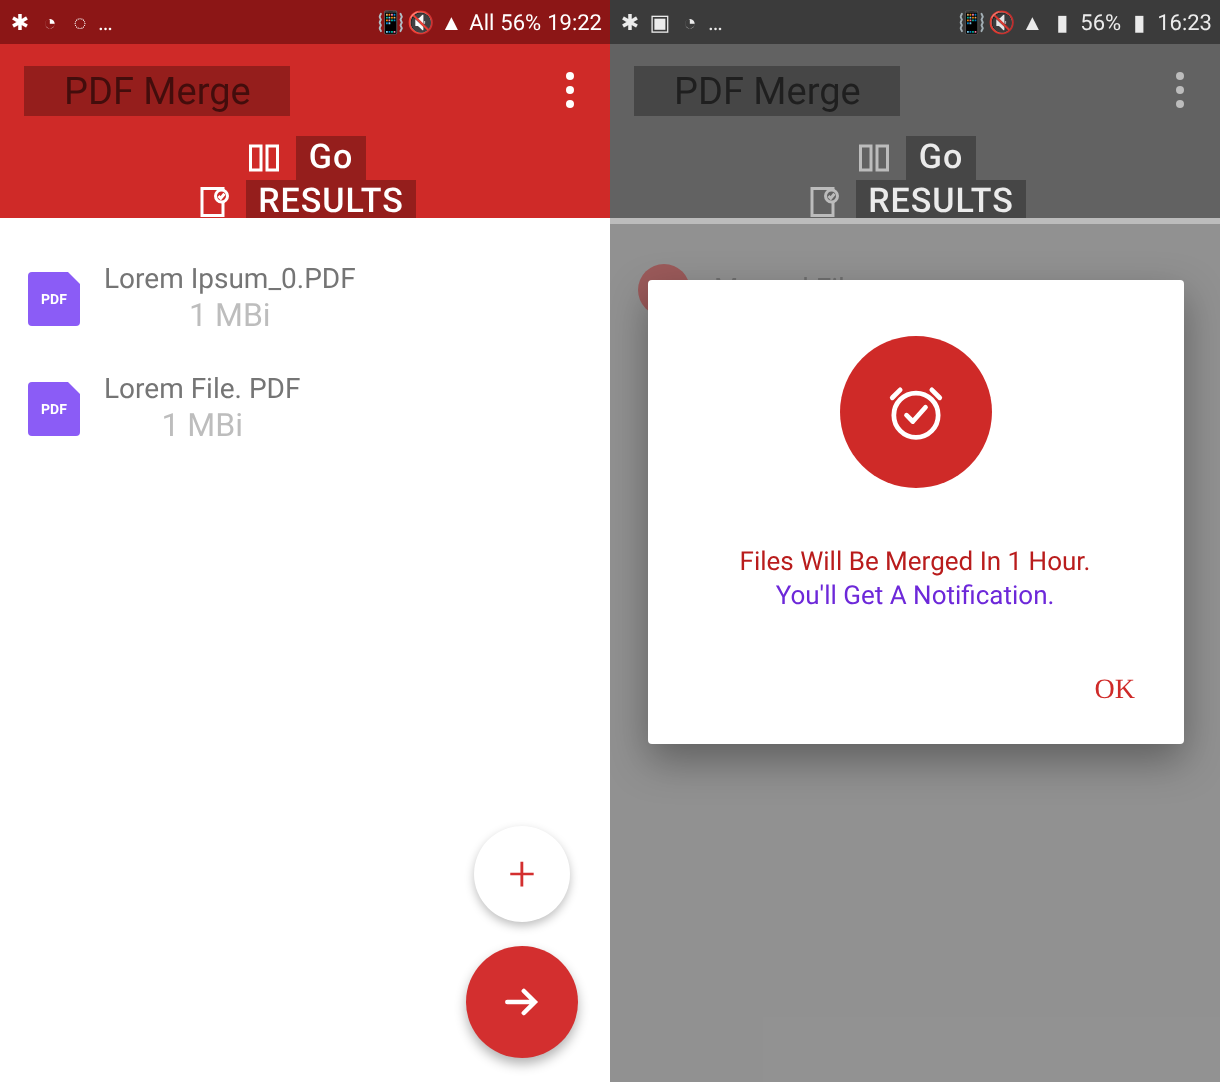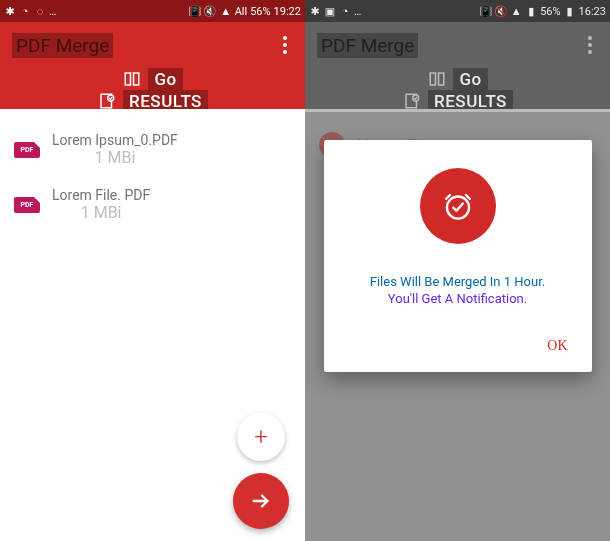--- a/index.html
+++ b/index.html
@@ -10,37 +10,37 @@
 
     .status-bar { height: 22px; background: #8c1616; display: flex; align-items: center; justify-content: space-between; padding: 0 4px; color: #fff; font-size: 11px; }
     .screen-right .status-bar { background: #404040; }
     .status-left { display: flex; gap: 3px; align-items: center; }
     .status-right { display: flex; gap: 3px; align-items: center; }
     .status-icon { width: 12px; height: 12px; display: inline-flex; align-items: center; justify-content: center; }
 
     .appbar { height: 46px; display: flex; align-items: center; padding: 0 12px; justify-content: space-between; }
     .appbar-left { background: #cf2a28; }
     .appbar-right { background: #6b6b6b; }
-    .app-title { font-size: 19px; color: rgba(0,0,0,0.55); font-weight: 400; background: rgba(0,0,0,0.28); padding: 1px 4px; }
+    .app-title { font-size: 19px; color: rgba(0,0,0,0.55); font-weight: 400; background: rgba(0,0,0,0.28); padding: 1px 20px; }
     .menu-dots { display: flex; flex-direction: column; gap: 3px; padding: 6px; }
     .menu-dots span { width: 4px; height: 4px; border-radius: 50%; background: #fff; }
     .appbar-right .menu-dots span { background: #ccc; }
 
     .tabs { height: 44px; display: flex; flex-direction: column; }
     .tabs-left { background: #cf2a28; }
     .tabs-right { background: #6b6b6b; }
     .tab { flex: 1; display: flex; align-items: center; justify-content: center; gap: 6px; color: #fff; font-size: 14px; position: relative; }
     .tab-label { background: rgba(0,0,0,0.28); padding: 1px 6px; font-size: 17px; font-weight: 500; letter-spacing: 0.5px; }
     .tab.active::after { content: ''; position: absolute; bottom: 0; left: 0; right: 0; height: 3px; background: #fff; }
     .tabs-right .tab.active::after { background: #ccc; }
     .tab-icon { width: 20px; height: 18px; }
 
     .content { padding: 10px 0; }
     .file-row { display: flex; align-items: center; gap: 12px; padding: 10px 14px; }
-    .pdf-badge { width: 26px; height: 16px; background: #be185d; border-radius: 2px; display: flex; align-items: center; justify-content: center; color: #fff; font-size: 7px; font-weight: 700; position: relative; }
+    .pdf-badge { width: 26px; height: 27px; background: #8b5cf6; border-radius: 2px; display: flex; align-items: center; justify-content: center; color: #fff; font-size: 7px; font-weight: 700; position: relative; }
     .pdf-badge::before { content:''; position:absolute; top:0; right:0; width:0; height:0; border-left:6px solid transparent; border-top:6px solid #fff; }
     .file-info { display: flex; flex-direction: column; }
     .file-name { font-size: 14px; color: #757575; }
     .file-size { font-size: 16px; color: #bdbdbd; text-align: center; }
 
     .fab-container { position: absolute; bottom: 12px; right: 16px; display: flex; flex-direction: column; align-items: center; gap: 12px; }
     .fab { width: 56px; height: 56px; border-radius: 50%; display: flex; align-items: center; justify-content: center; box-shadow: 0 3px 6px rgba(0,0,0,0.3); font-size: 26px; }
     .fab-small { width: 48px; height: 48px; border-radius: 50%; background: #fff; color: #d32f2f; display: flex; align-items: center; justify-content: center; box-shadow: 0 2px 5px rgba(0,0,0,0.25); font-size: 24px; font-weight: 300; }
     .fab-main { background: #d32f2f; color: #fff; }
 
@@ -48,21 +48,21 @@
     .screen-right .content { padding: 10px 0; }
     .merged-row { display:flex; align-items:center; gap:12px; padding: 10px 14px; opacity: 0.5; }
     .merged-icon { width: 26px; height: 26px; background:#d32f2f; border-radius:50%; }
     .merged-name { font-size:14px; color:#666; }
 
     .dialog-overlay { position: absolute; inset: 0; background: rgba(0,0,0,0.08); display:flex; align-items:flex-start; justify-content:center; padding-top:140px; }
     .dialog { width: 268px; background:#fff; border-radius:2px; box-shadow: 0 8px 20px rgba(0,0,0,0.35); overflow:hidden; }
     .dialog-header { background:#6d6d6d; color:#fff; font-size:15px; padding: 12px 0; text-align:center; }
     .dialog-body { padding: 28px 16px 20px; text-align:center; }
     .dialog-icon { width: 76px; height:76px; border-radius:50%; background:#cf2a28; margin: 0 auto 30px; display:flex; align-items:center; justify-content:center; }
-    .dialog-msg1 { font-size:13px; color:#0369a1;text-align:center; }
+    .dialog-msg1 { font-size:13px; color:#b91c1c;text-align:center; }
     .dialog-msg2 { font-size:13px; color:#6d28d9; margin-top:2px; }
     .dialog-actions { display:flex; justify-content:flex-end; padding: 6px 14px 12px; }
     .dialog-ok { color:#cf2a28; font-size:14px; font-weight:500; padding:6px 10px; background:none; border:none;font-family:Liberation Serif, serif; }
 
     .clock-svg { width:38px; height:38px; }
   </style>
 </head>
 <body>
 
 <div class="screen screen-left">

